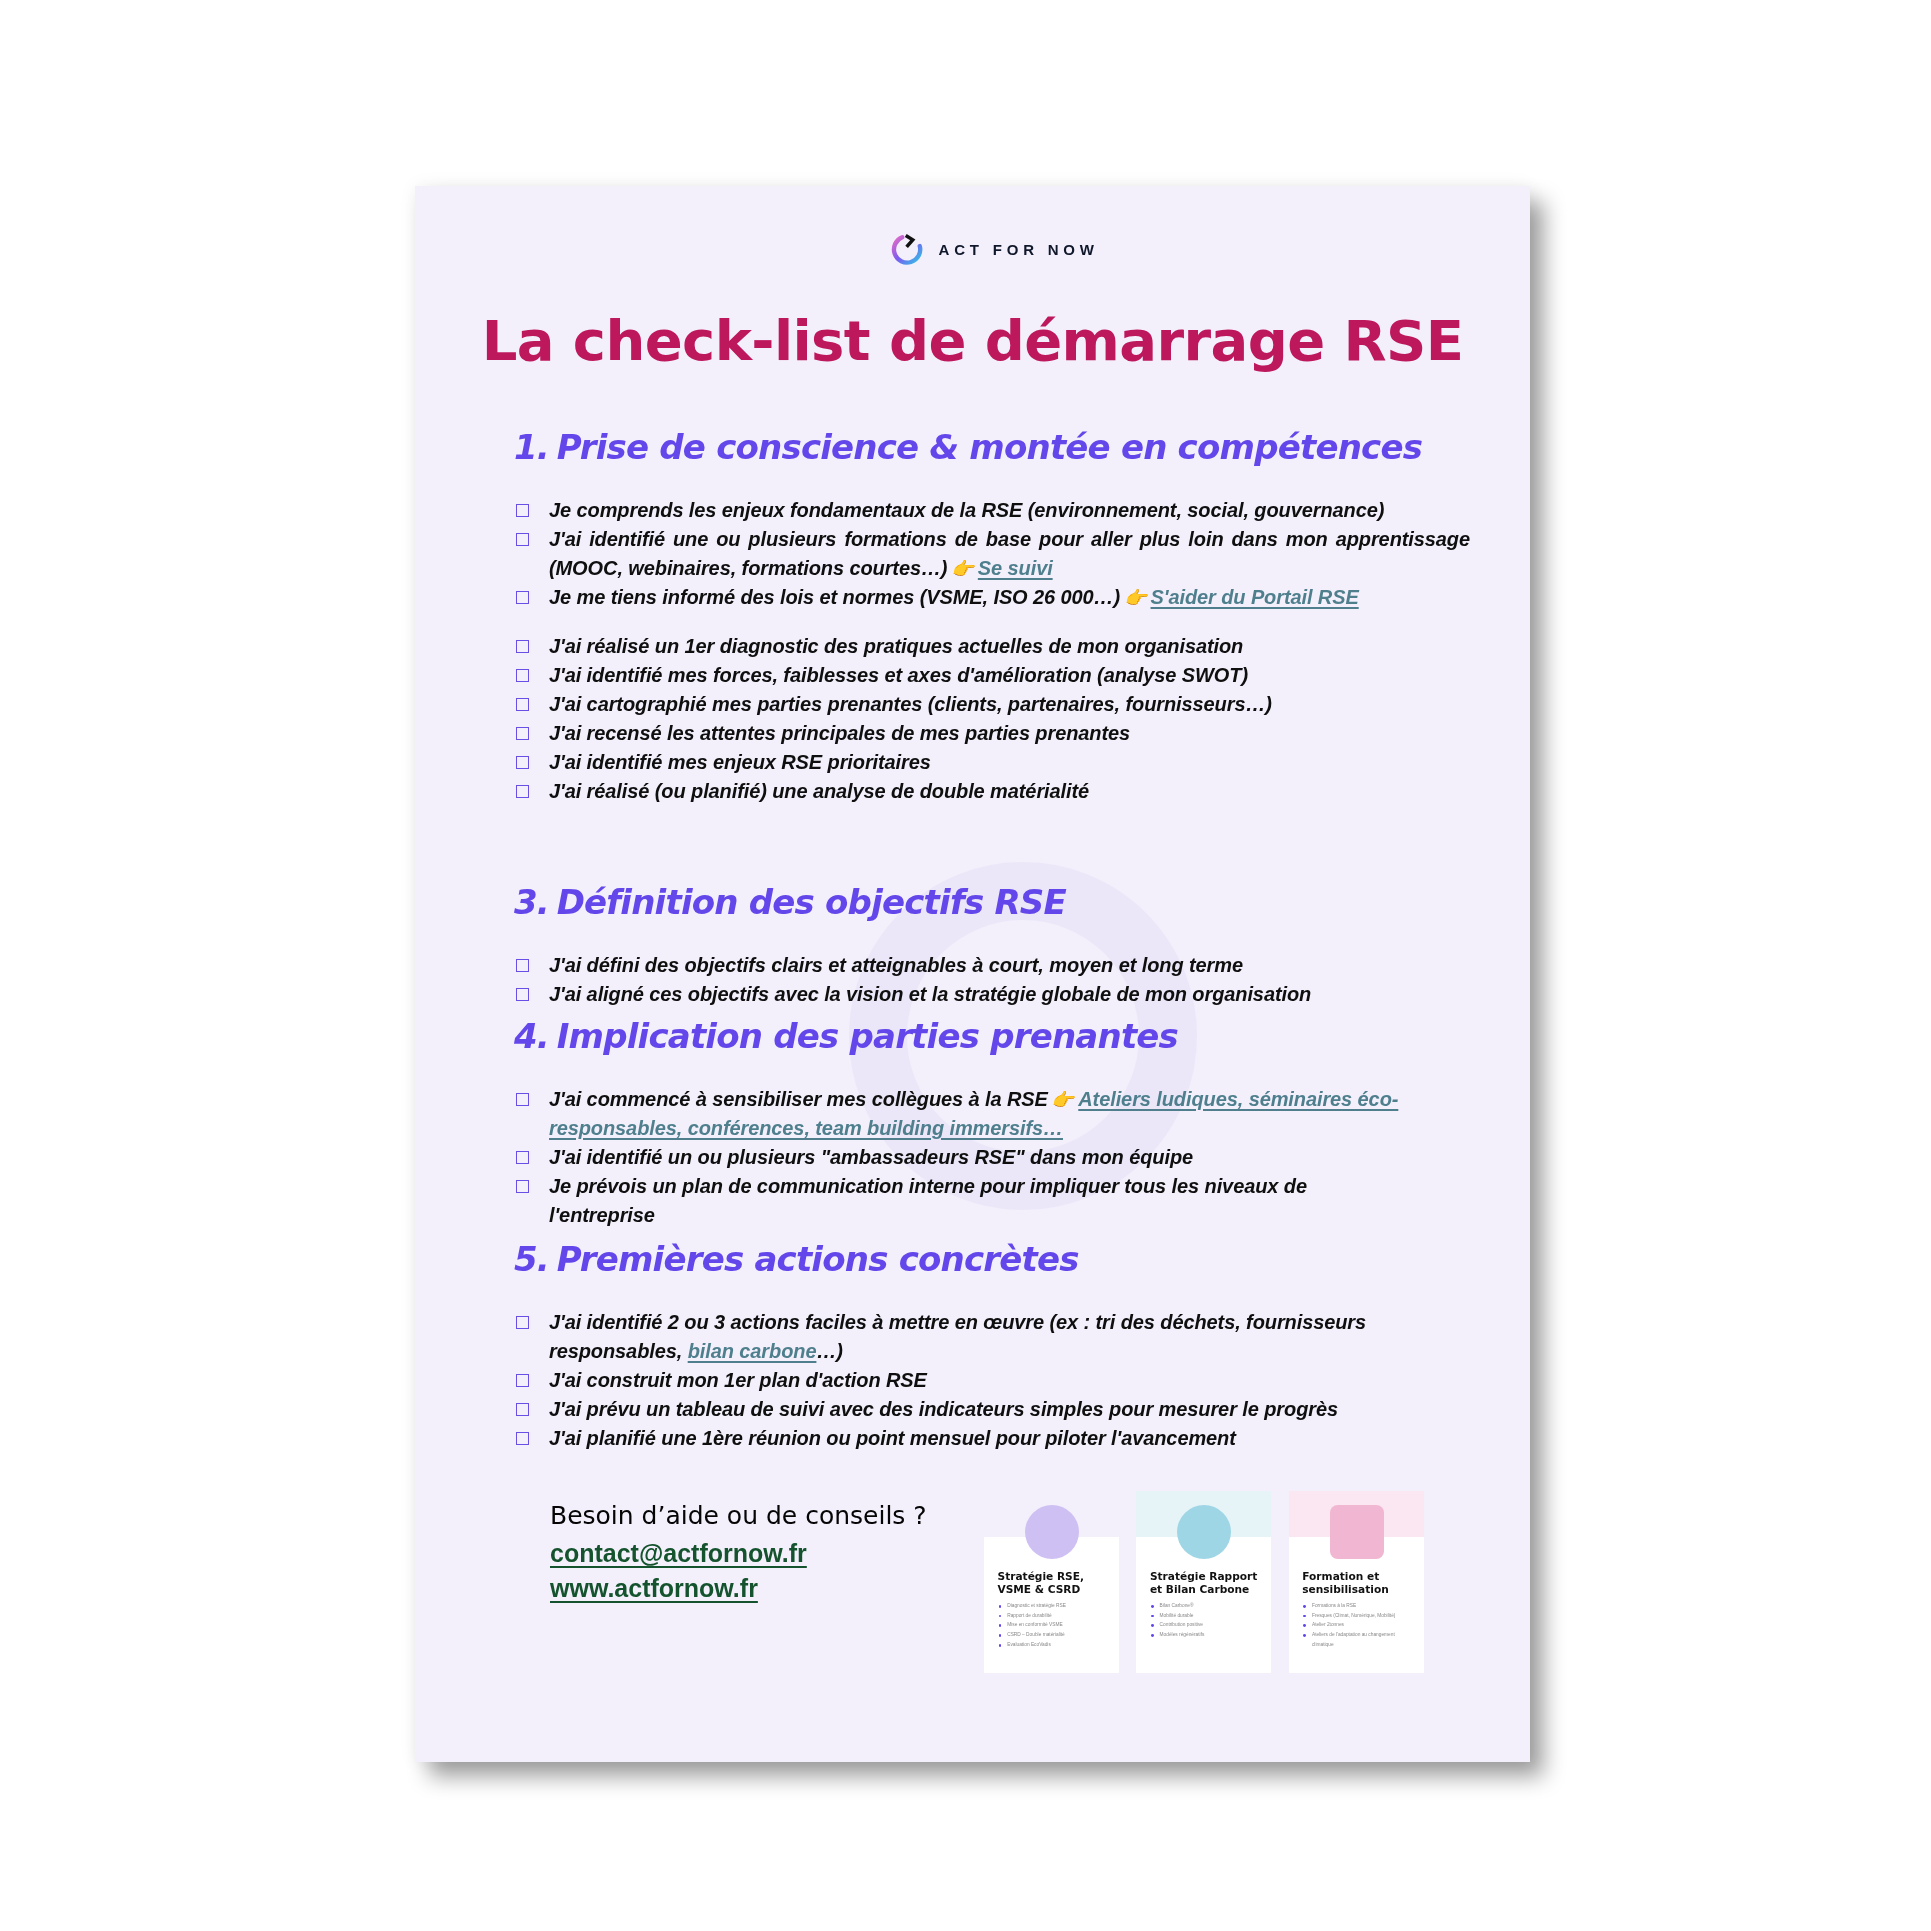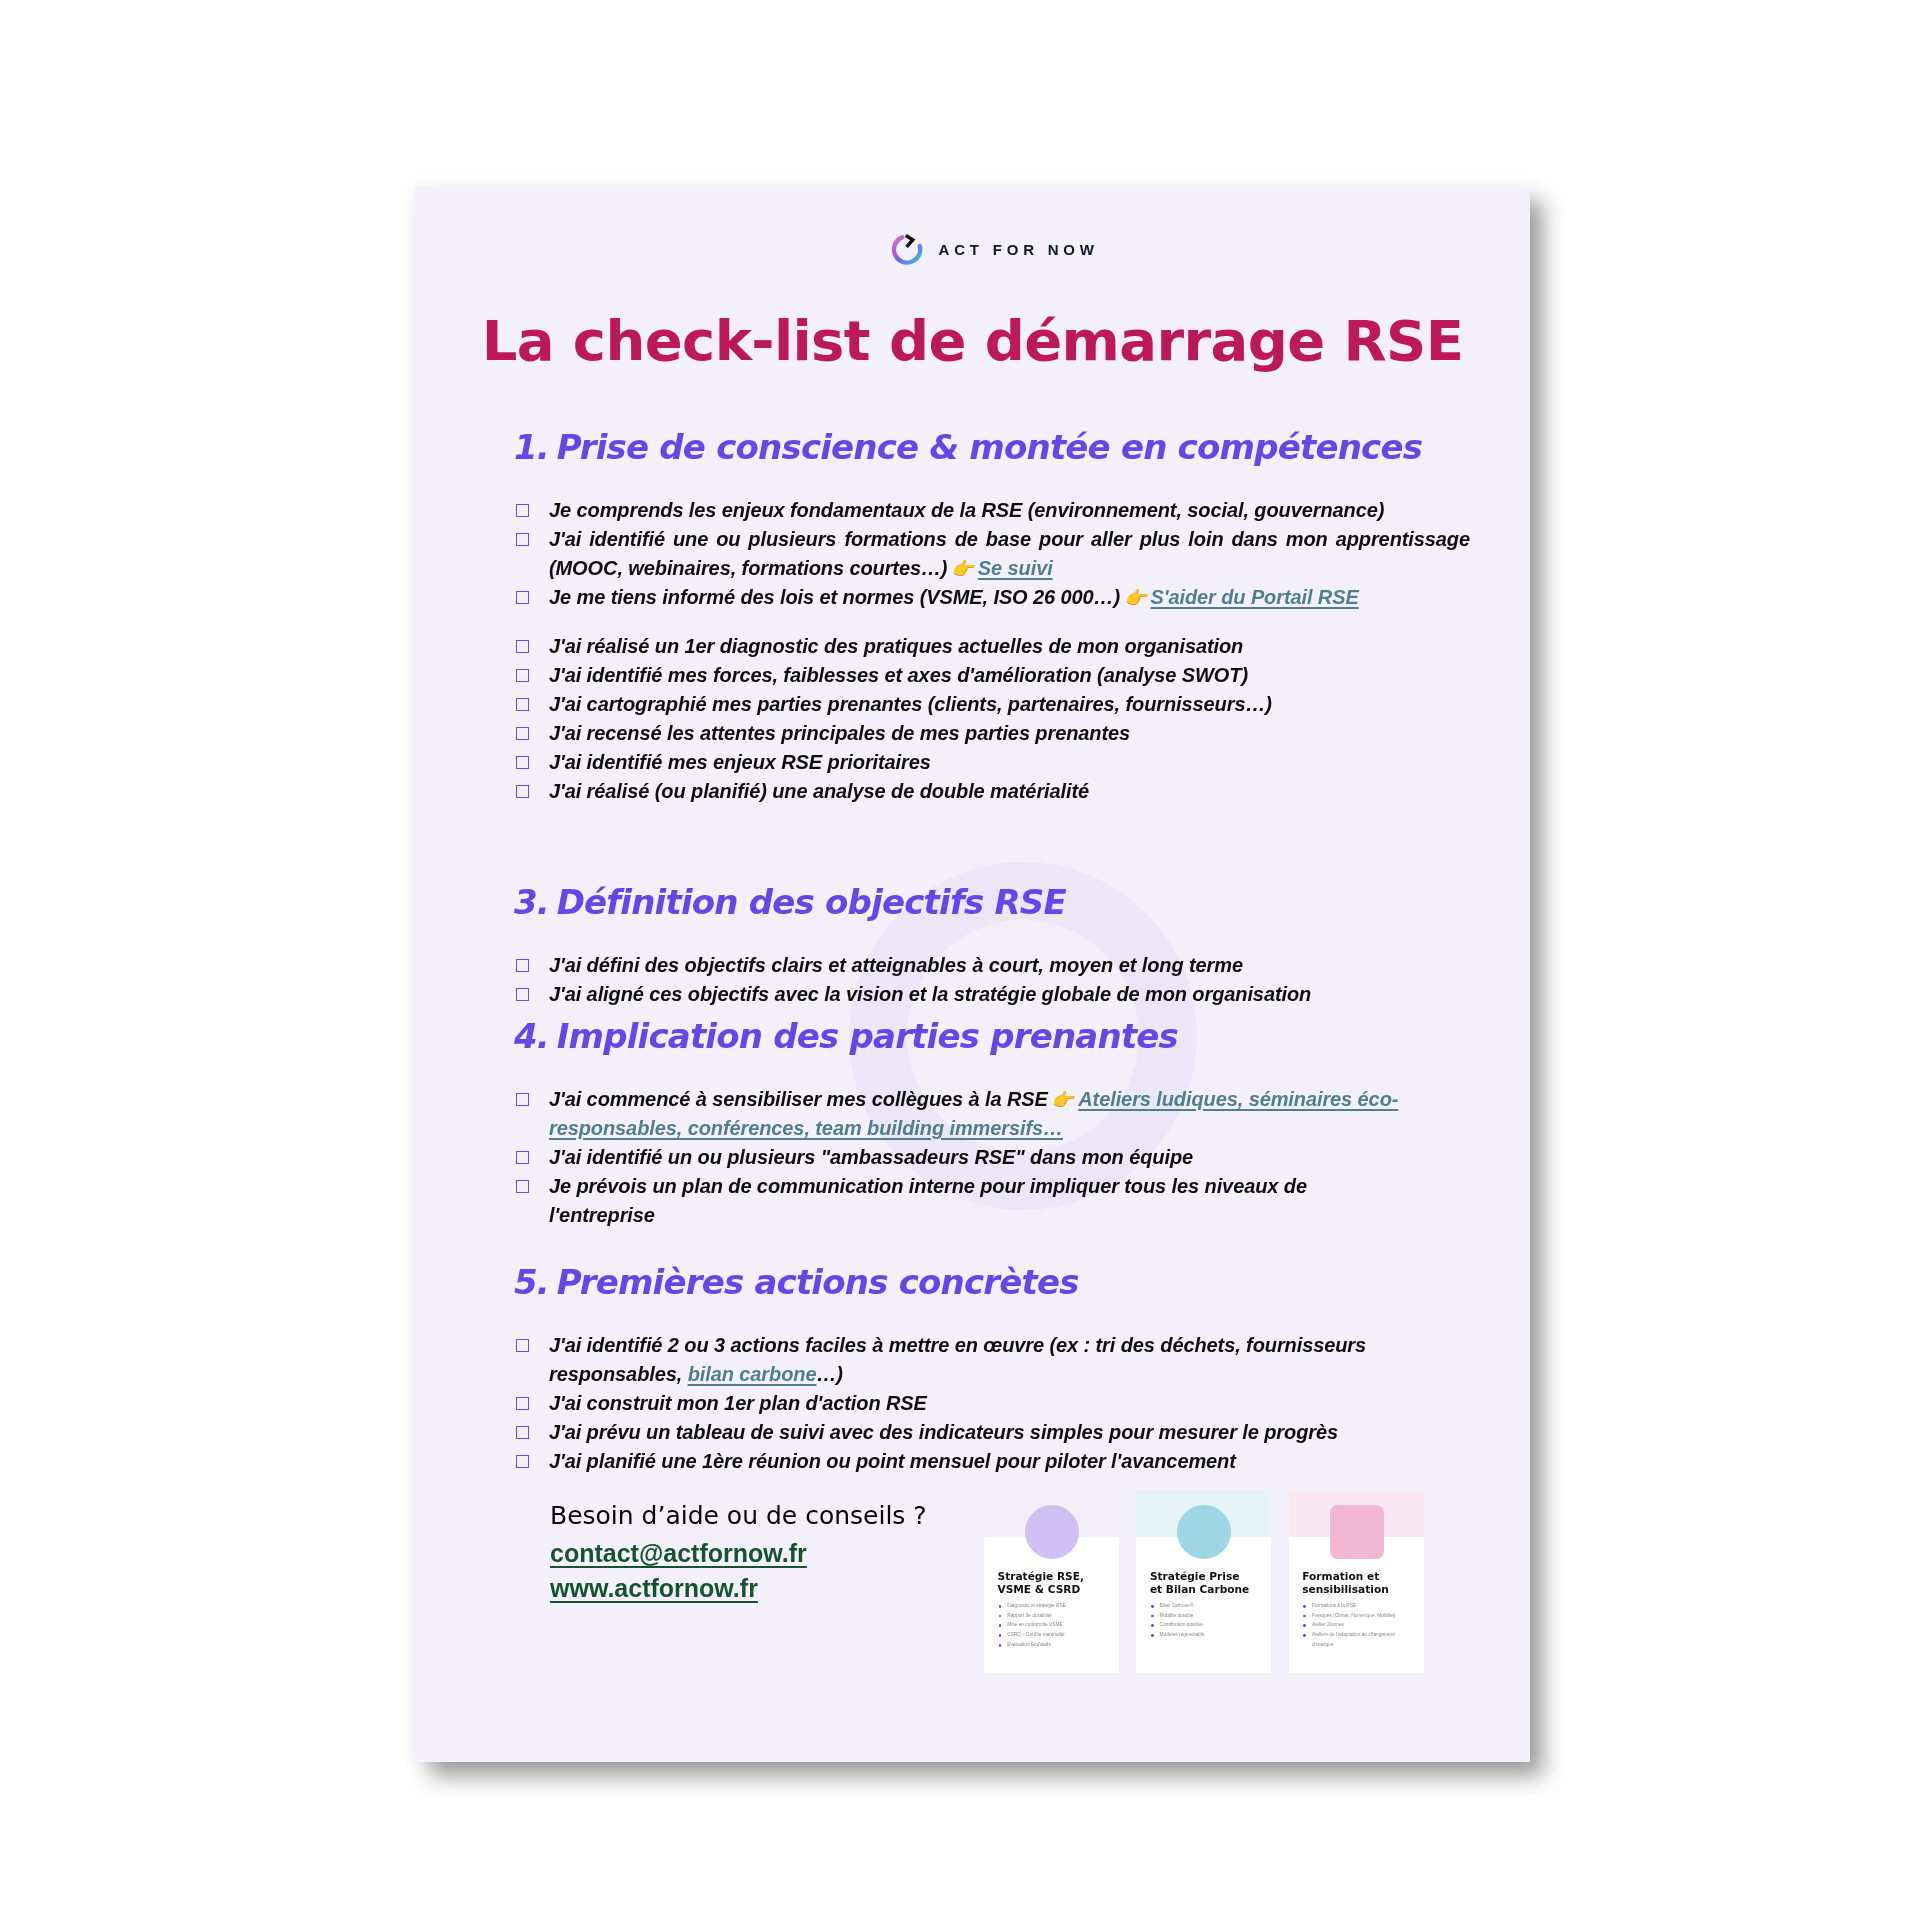--- a/index.html
+++ b/index.html
@@ -123,21 +123,21 @@
     <ul class="items">
       <li class="item">
         <span class="cb"></span>
         <span>J'ai commencé à sensibiliser mes collègues à la RSE</span><span class="pt">👉</span><a class="lk" href="#">Ateliers ludiques, séminaires éco-responsables, conférences, team building immersifs…</a>
       </li>
       <li class="item"><span class="cb"></span><span>J'ai identifié un ou plusieurs "ambassadeurs RSE" dans mon équipe</span></li>
       <li class="item" style="padding-right:77px;"><span class="cb"></span><span>Je prévois un plan de communication interne pour impliquer tous les niveaux de l'entreprise</span></li>
     </ul>
   </div>
 
-  <div class="section" style="top:1076px;">
+  <div class="section" style="top:1053px;">
     <div class="sec-h">
       <span class="num">5.</span><span>Premières actions concrètes</span>
     </div>
     <ul class="items">
       <li class="item" style="padding-right:9.7px;">
         <span class="cb"></span>
         <span>J'ai identifié 2 ou 3 actions faciles à mettre en œuvre (ex : tri des déchets, fournisseurs responsables, </span><a class="lk" href="#">bilan carbone</a><span>…)</span>
       </li>
       <li class="item"><span class="cb"></span><span>J'ai construit mon 1er plan d'action RSE</span></li>
       <li class="item"><span class="cb"></span><span>J'ai prévu un tableau de suivi avec des indicateurs simples pour mesurer le progrès</span></li>
@@ -160,21 +160,21 @@
         <li>Diagnostic et stratégie RSE</li>
         <li>Rapport de durabilité</li>
         <li>Mise en conformité VSME</li>
         <li>CSRD – Double matérialité</li>
         <li>Evaluation EcoVadis</li>
       </ul>
     </div>
     <div class="card">
       <div class="top" style="background:#e6f4f7;"></div>
       <div class="illus" style="background:#9fd6e6;"></div>
-      <div class="ct"><span>Stratégie Prise</span><br><span>et Bilan Carbone</span></div>
+      <div class="ct"><span>Stratégie Rapport</span><br><span>et Bilan Carbone</span></div>
       <ul>
         <li>Bilan Carbone®</li>
         <li>Mobilité durable</li>
         <li>Contribution positive</li>
         <li>Modèles régénératifs</li>
       </ul>
     </div>
     <div class="card">
       <div class="top" style="background:#fbe7f1;"></div>
       <div class="illus" style="background:#f1b7d2; border-radius:7.7px;"></div>

